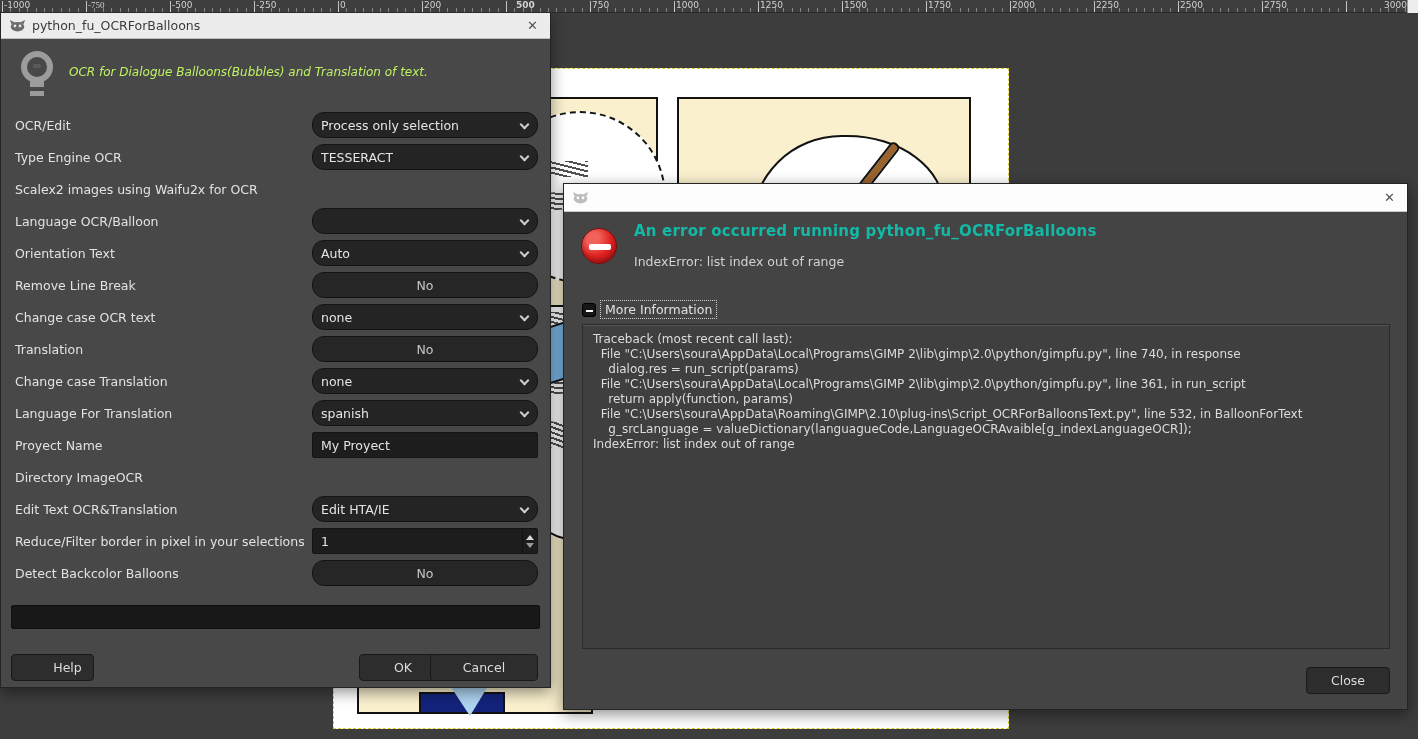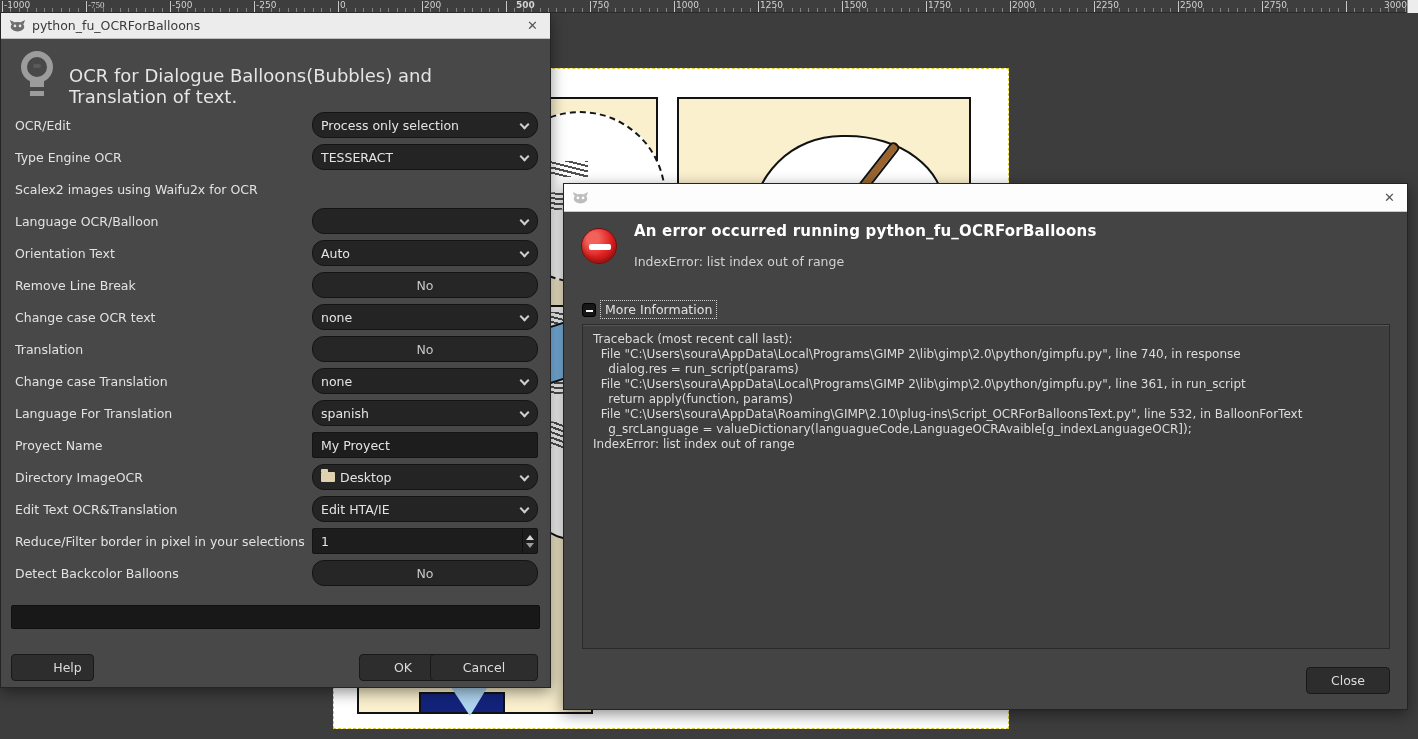--- a/index.html
+++ b/index.html
@@ -65,37 +65,37 @@
   .folder{position:relative;width:14px;height:10px;background:#ded3ae;border-radius:1px;margin-right:5px;flex:0 0 auto;}
   .folder::before{content:"";position:absolute;left:0;top:-3px;width:7px;height:3px;background:#ded3ae;border-radius:1px 1px 0 0;}
 
   .pushbtn{position:absolute;height:27px;background:#2d2d2d;border:1px solid #191919;border-radius:4px;
     color:#dcdcdc;font-size:12.5px;display:flex;align-items:center;justify-content:center;}
 
   
   #plugin-dialog{left:0;top:12px;width:551px;height:676px;background:#484848;z-index:3;}
   #plugin-dialog .titlebar{height:26px;background:#ececec;border-bottom:1px solid #bdbdbd;}
   #bulb-icon{position:absolute;left:16px;top:38px;}
-  #plugin-desc{position:absolute;left:68px;top:52px;right:20px;font-size:18px;color:#e5e5e5;}
+  #plugin-desc{position:absolute;left:68px;top:52px;right:20px;font-size:12px;font-style:italic;color:#bef264;}
   #form-rows{position:absolute;left:0;top:99px;width:100%;}
   .frow{display:flex;align-items:center;height:26px;margin-bottom:6px;padding:0 12px 0 14px;}
   .flabel{flex:1;font-size:12.5px;color:#e2e2e2;white-space:nowrap;overflow:hidden;}
   #progress-bar{position:absolute;left:10px;top:592px;width:529px;height:24px;background:#181818;border-radius:2px;border:1px solid #101010;}
   #help-button{left:10px;top:641px;width:83px;padding-left:30px;}
   #ok-button{right:103px;top:641px;width:88px;}
   #cancel-button{right:12px;top:641px;width:108px;}
 
   
   #error-dialog{left:563px;top:183px;width:845px;height:527px;background:#444444;z-index:4;}
   #error-dialog .titlebar{height:28px;background:#fdfdfd;border-bottom:1px solid #c9c9c9;}
   #error-icon{position:absolute;left:17px;top:44px;width:36px;height:36px;border-radius:50%;
     background:radial-gradient(circle at 32% 28%, #f2625a 0 18%, #df2020 55%, #a80f0f 100%);
     border:1px solid #7e0a0a;box-shadow:inset 0 -3px 5px rgba(0,0,0,.25);}
   #error-icon::after{content:"";position:absolute;left:7px;top:15px;width:22px;height:6px;background:#fff;border-radius:2px;}
-  #error-heading{position:absolute;left:70px;top:38px;font-size:15px;font-weight:bold;color:#ffffff;letter-spacing:.2px;}
+  #error-heading{position:absolute;left:70px;top:38px;font-size:15px;font-weight:bold;color:#14b8a6;letter-spacing:.2px;}
   #error-subheading{position:absolute;left:70px;top:70px;font-size:12.5px;color:#d2d2d2;}
   #expander{position:absolute;left:18px;top:116px;display:flex;align-items:center;}
   #expander-box{width:14px;height:14px;background:#161616;border:1px solid #000;border-radius:3px;position:relative;margin-right:4px;}
   #expander-box::after{content:"";position:absolute;left:3px;top:6px;width:7px;height:2px;background:#fff;}
   #expander-label{font-size:12.5px;color:#e0e0e0;border:1px dotted #cfcfcf;padding:1px 4px;}
   #traceback-box{position:absolute;left:18px;top:140px;width:808px;height:325px;background:#3f3f3f;
     border:1px solid #2a2a2a;box-shadow:inset 0 1px 0 #565656;padding:7px 10px;overflow:hidden;}
   .tline{font-size:12px;line-height:15px;color:#dcdcdc;white-space:pre;}
   #close-button{right:17px;bottom:15px;width:84px;}
 </style>
@@ -209,25 +209,20 @@
             <span class="val">spanish</span>
             <span class="chev"></span>
           </div>
         </div>
         <div class="frow">
           <div class="flabel">Proyect Name</div>
           <div class="ctrl tinput">My Proyect</div>
         </div>
         <div class="frow">
           <div class="flabel">Directory ImageOCR</div>
-          <div class="ctrl select">
-            <span class="folder"></span>
-            <span class="val">Desktop</span>
-            <span class="chev"></span>
-          </div>
         </div>
         <div class="frow">
           <div class="flabel">Edit Text OCR&amp;Translation</div>
           <div class="ctrl select">
             <span class="val">Edit HTA/IE</span>
             <span class="chev"></span>
           </div>
         </div>
         <div class="frow">
           <div class="flabel">Reduce/Filter border in pixel in your selections</div>

